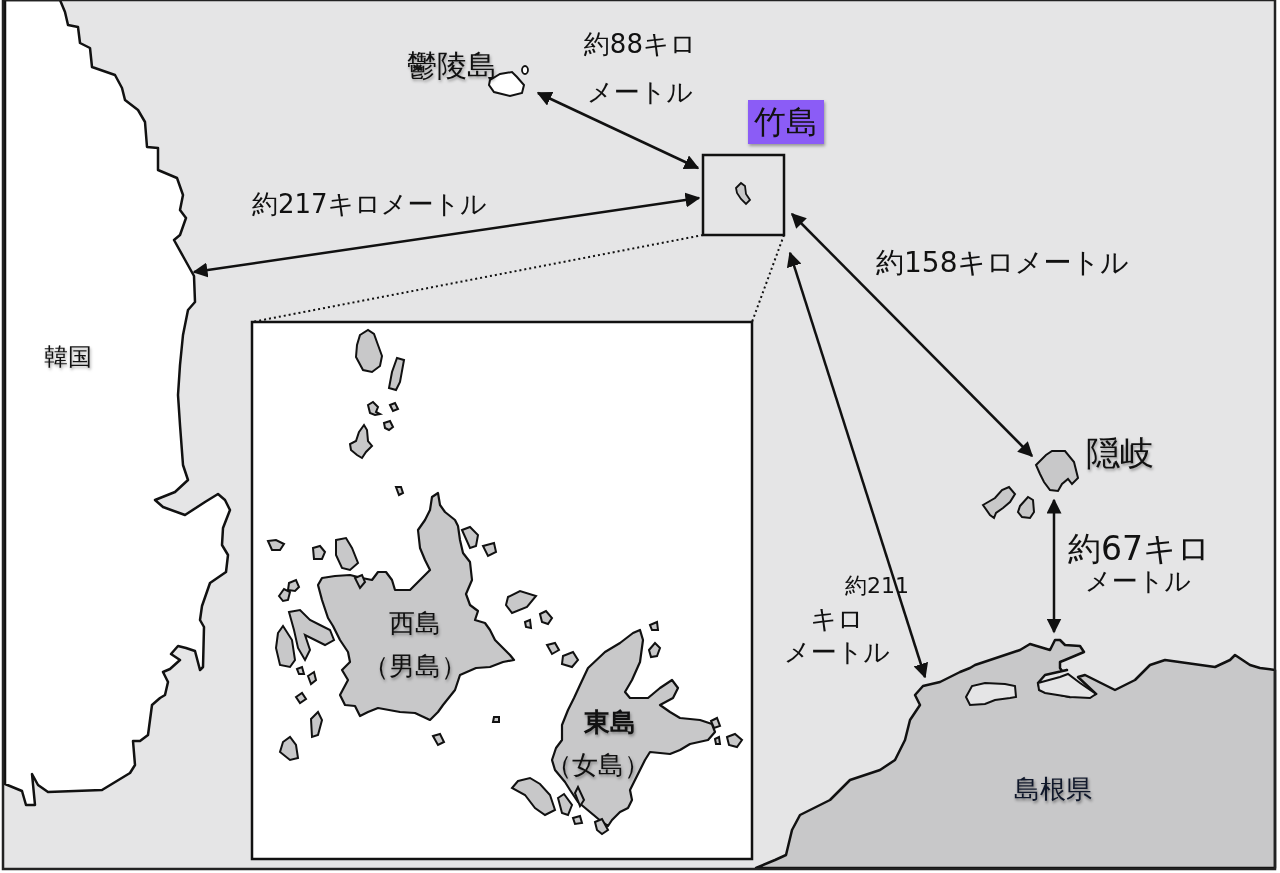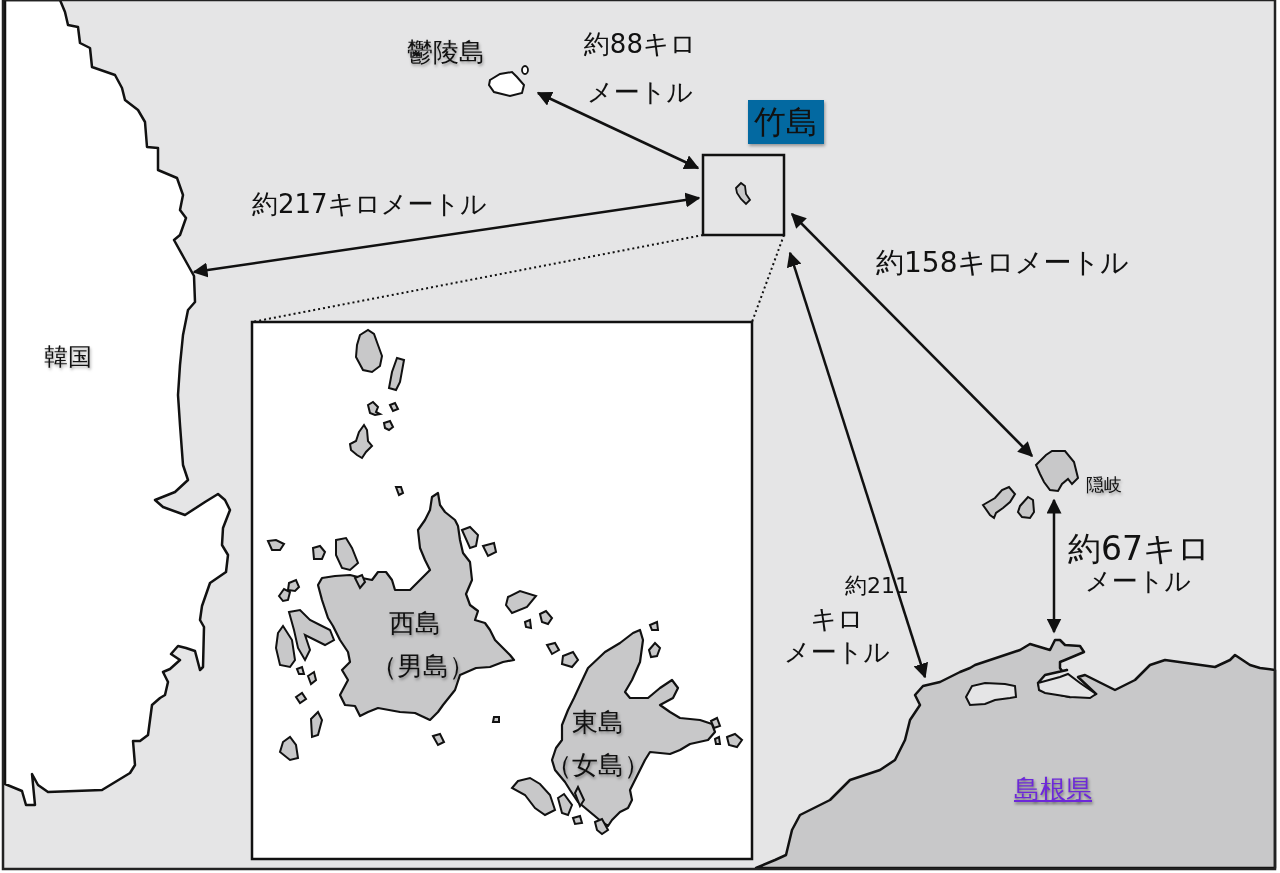--- a/index.html
+++ b/index.html
@@ -1,22 +1,22 @@
 <!DOCTYPE html>
 <html><head>
 <meta charset="utf-8">
 <style>
   html, body { margin: 0; padding: 0; background: #ffffff; }
   body { width: 1280px; height: 873px; overflow: hidden; position: relative; font-family: "DejaVu Sans", sans-serif; }
   #map { position: absolute; left: 0; top: 0; width: 1280px; height: 873px; }
   .lbl { position: absolute; color: #111; font-size: 26px; line-height: 32px; white-space: nowrap; font-family: "DejaVu Sans", sans-serif; }
   .lbl.center { text-align: center; }
   .shadow { text-shadow: 1px 2px 3px rgba(0,0,0,0.35); }
-  .takeshima-title { position: absolute; left: 748px; top: 100px; padding: 2px 6px; background: #0369a1; font-size: 32px; line-height: 40px; color: #111; box-shadow: 1px 2px 3px rgba(0,0,0,0.35); font-family: "DejaVu Sans", sans-serif; }
-  .shimane { color: #6d28d9; text-shadow: 1px 2px 3px rgba(0,0,0,0.45); text-decoration: underline; }
+  .takeshima-title { position: absolute; left: 748px; top: 100px; padding: 2px 6px; background: #8b5cf6; font-size: 32px; line-height: 40px; color: #111; box-shadow: 1px 2px 3px rgba(0,0,0,0.35); font-family: "DejaVu Sans", sans-serif; }
+  .shimane { color: #0f172a; text-shadow: 1px 2px 3px rgba(0,0,0,0.45); }
 </style>
 </head>
 <body>
 
 <svg id="map" viewBox="0 0 1280 873" xmlns="http://www.w3.org/2000/svg">
   <defs>
     <marker id="ah" viewBox="0 0 10 10" refX="9" refY="5" markerWidth="6" markerHeight="6" orient="auto-start-reverse">
       <path d="M0,0 L10,5 L0,10 z" fill="#111"></path>
     </marker>
   </defs>
@@ -106,33 +106,33 @@
   <line x1="792" y1="214" x2="1032" y2="456" stroke="#111" stroke-width="2.5" marker-start="url(#ah)" marker-end="url(#ah)"></line>
   <line x1="790" y1="253" x2="925" y2="677" stroke="#111" stroke-width="2.5" marker-start="url(#ah)" marker-end="url(#ah)"></line>
   <line x1="1054" y1="500" x2="1054" y2="632" stroke="#111" stroke-width="2.5" marker-start="url(#ah)" marker-end="url(#ah)"></line>
 
   <rect x="3" y="0" width="1272" height="869" fill="none" stroke="#222" stroke-width="2.5"></rect>
 </svg>
 
 <div class="takeshima-title">竹島</div>
 
 <div class="lbl shadow" style="left:44px; top:341px; font-size:24px;text-align:center;">韓国</div>
-<div class="lbl shadow" style="left:407px; top:36px; font-size:26px;">鬱陵島</div>
-<div class="lbl shadow" style="left:1086px; top:437px; font-size:18px;margin-top:32px;">隠岐</div>
+<div class="lbl shadow" style="left:407px; top:50px; font-size:30px;">鬱陵島</div>
+<div class="lbl shadow" style="left:1086px; top:437px; font-size:34px;">隠岐</div>
 <div class="lbl shimane" style="left:1014px; top:773px; font-size:26px;">島根県</div>
 
 <div class="lbl center" style="left:572px; top:28px; width:136px; font-size:26px;">約88キロ</div>
 <div class="lbl center" style="left:572px; top:76px; width:136px; font-size:26px;">メートル</div>
 
 <div class="lbl" style="left:252px; top:188px; font-size:26px;">約217キロメートル</div>
 <div class="lbl" style="left:876px; top:247px; font-size:28px;">約158キロメートル</div>
 
 <div class="lbl center" style="left:812px; top:570px; width:130px; font-size:22px;">約211</div>
 <div class="lbl center" style="left:772px; top:603px; width:130px; font-size:26px;">キロ</div>
 <div class="lbl center" style="left:772px; top:636px; width:130px; font-size:26px;">メートル</div>
 
 <div class="lbl center" style="left:1068px; top:533px; width:140px; font-size:33px;">約67キロ</div>
 <div class="lbl center" style="left:1068px; top:565px; width:140px; font-size:26px;">メートル</div>
 
 <div class="lbl center shadow" style="left:370px; top:607px; width:90px; font-size:26px;">西島</div>
-<div class="lbl center shadow" style="left:355px; top:650px; width:120px; font-size:26px;text-align:right;">（男島）</div>
-<div class="lbl center shadow" style="left:553px; top:706px; width:90px; font-size:26px;">東島</div>
+<div class="lbl center shadow" style="left:355px; top:650px; width:120px; font-size:26px;">（男島）</div>
+<div class="lbl center shadow" style="left:565px; top:706px; width:90px; font-size:26px;font-weight:bold;">東島</div>
 <div class="lbl center shadow" style="left:538px; top:749px; width:120px; font-size:26px;">（女島）</div>
 
 </body></html>

